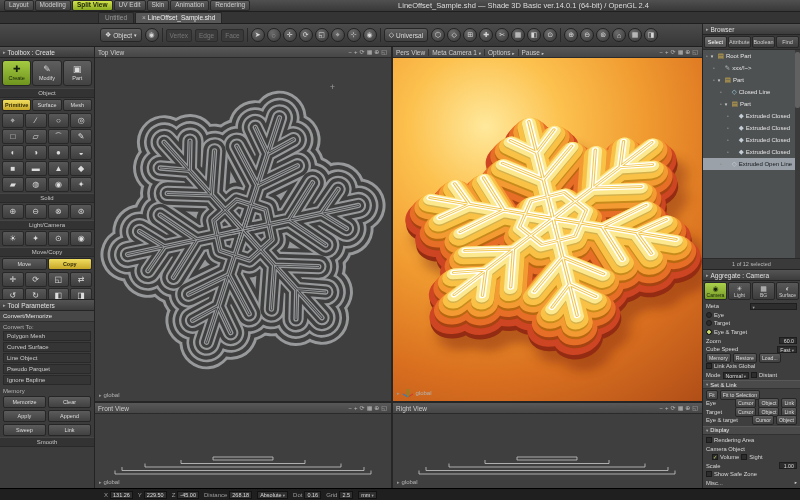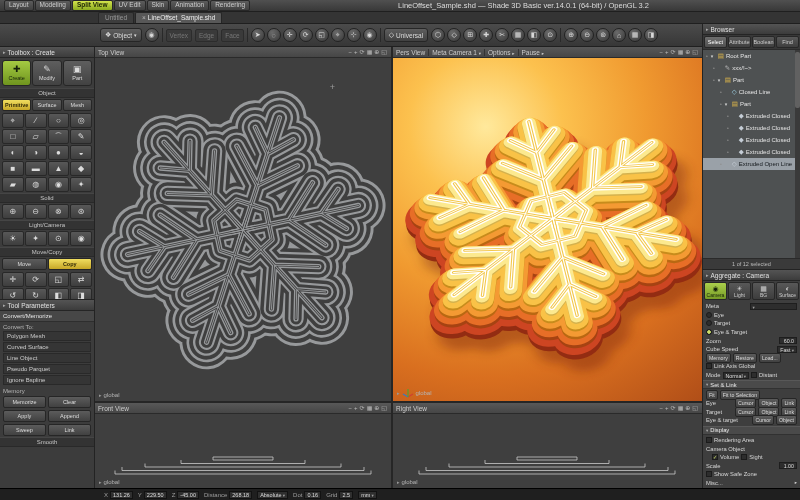--- a/index.html
+++ b/index.html
@@ -136,21 +136,21 @@
   <div class="menubar">
     <div id="ws-tabs" style="display:flex;gap:1px">
         <div class="ws-tab">Layout</div>
         <div class="ws-tab">Modeling</div>
         <div class="ws-tab active">Split View</div>
         <div class="ws-tab">UV Edit</div>
         <div class="ws-tab">Skin</div>
         <div class="ws-tab">Animation</div>
         <div class="ws-tab">Rendering</div>
       </div>
-    <div class="title">LineOffset_Sample.shd — Shade 3D Basic ver.14.0.1 (64-bit) / OpenGL 3.2</div>
+    <div class="title">LineOffset_Sample.shd — Shade 3D Basic ver.14.0.1 (64-bit) / OpenGL 2.4</div>
   </div>
 
   <div class="tabrow">
     <div id="doc-tabs" style="display:flex;gap:1px">
         <div class="doc-tab">
           <span>Untitled</span>
         </div>
         <div class="doc-tab active">
           <span class="close">×</span>
           <span>LineOffset_Sample.shd</span>

